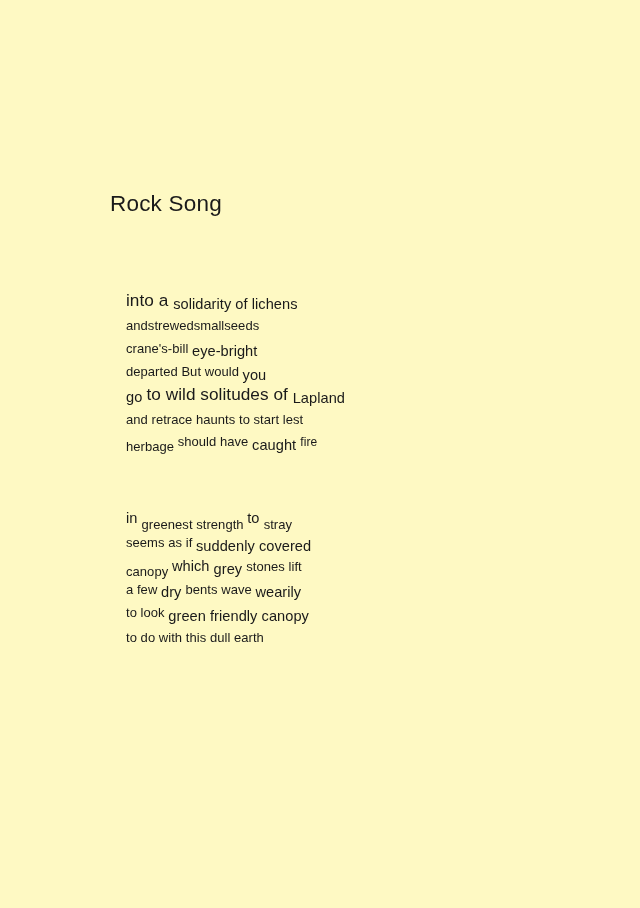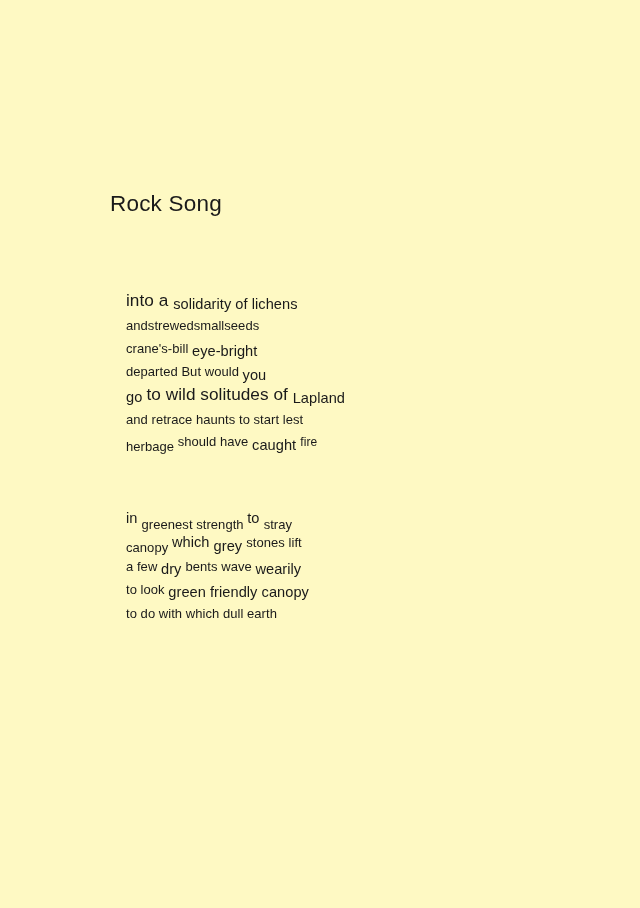--- a/index.html
+++ b/index.html
@@ -96,22 +96,23 @@
           <div class="line"><span class="seg s-lg d-up1">into a </span><span class="seg s-sm d-dn2">solidarity of lichens</span></div>
           <div class="line"><span class="seg s-md d-0">andstrewedsmallseeds</span></div>
           <div class="line"><span class="seg s-md d-up1">crane's-bill </span><span class="seg s-sm d-dn2">eye-bright</span></div>
           <div class="line"><span class="seg s-md d-up1">departed But would </span><span class="seg s-sm d-dn2">you</span></div>
           <div class="line"><span class="seg s-sm d-dn3">go </span><span class="seg s-lg d-up1">to wild solitudes of </span><span class="seg s-sm d-dn2">Lapland</span></div>
           <div class="line"><span class="seg s-md d-0">and retrace haunts to start lest</span></div>
           <div class="line"><span class="seg s-md d-dn1">herbage </span><span class="seg s-md d-up1">should have </span><span class="seg s-sm d-dn2">caught </span><span class="seg s-xs d-up1">fire</span></div>
         </div>
         <div class="stanza">
           <div class="line"><span class="seg s-sm d-up2">in </span><span class="seg s-md d-dn1">greenest strength </span><span class="seg s-sm d-up2">to </span><span class="seg s-md d-dn1">stray</span></div>
+          <div class="line"><span class="seg s-md d-up1">seems as if </span><span class="seg s-sm d-dn2">suddenly covered</span></div>
           <div class="line"><span class="seg s-md d-dn1">canopy </span><span class="seg s-sm d-up1">which </span><span class="seg s-sm d-dn2">grey </span><span class="seg s-md d-up1">stones lift</span></div>
           <div class="line"><span class="seg s-md d-up1">a few </span><span class="seg s-sm d-dn2">dry </span><span class="seg s-md d-up1">bents wave </span><span class="seg s-sm d-dn2">wearily</span></div>
           <div class="line"><span class="seg s-md d-up1">to look </span><span class="seg s-sm d-dn2">green friendly canopy</span></div>
-          <div class="line"><span class="seg s-md d-0">to do with which dull earth</span></div>
+          <div class="line"><span class="seg s-md d-0">to do with this dull earth</span></div>
         </div>
       </div>
 
   </article>
 
 </div>
 
 </body></html>

